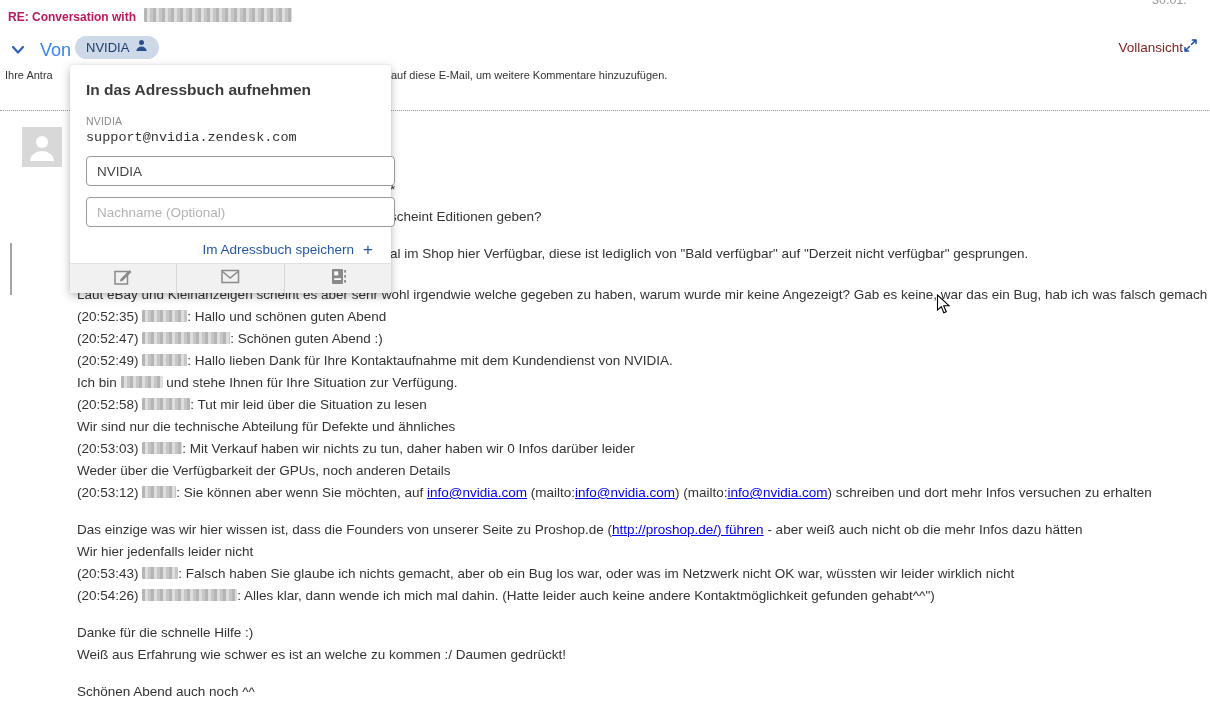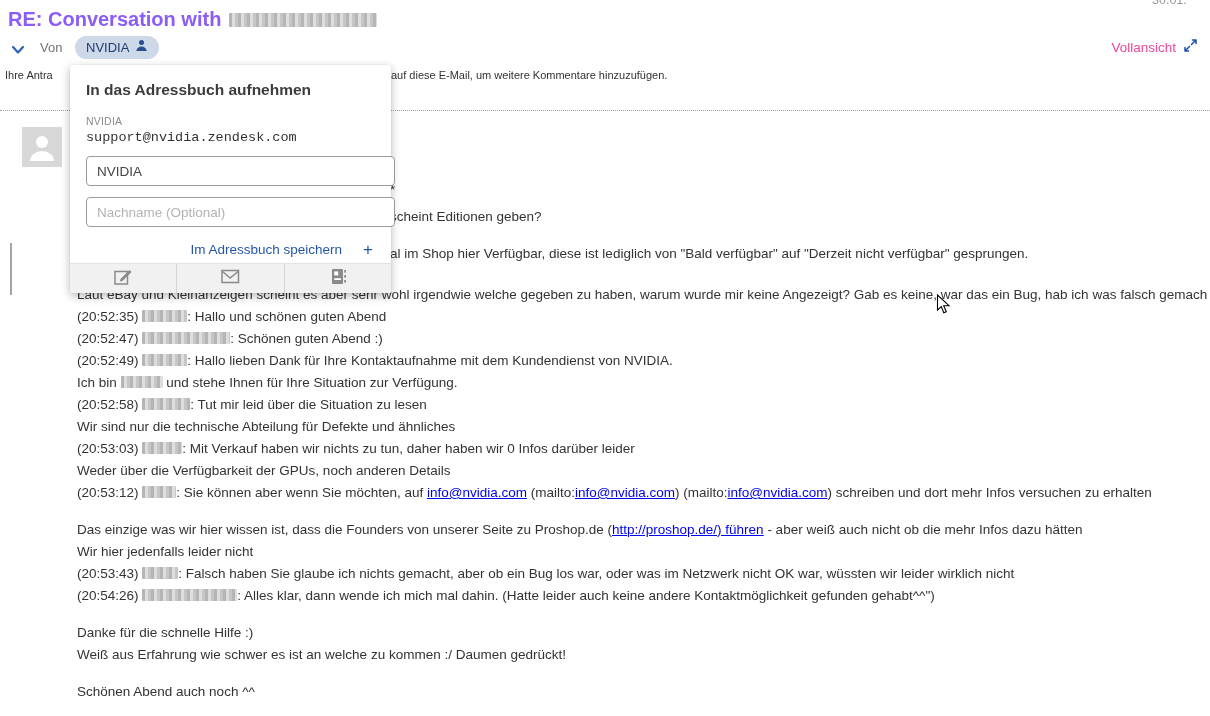--- a/index.html
+++ b/index.html
@@ -1,29 +1,29 @@
 <!DOCTYPE html>
 <html lang="de"><head>
 <meta charset="utf-8">
 <style>
   html,body{margin:0;padding:0;}
   body{font-family:"Liberation Sans",sans-serif;background:#ffffff;}
   #screen{position:relative;width:1210px;height:716px;overflow:hidden;background:#fff;}
 
   
-  .subject{position:absolute;left:8px;top:8px;font-size:20px;font-weight:bold;color:#8b5cf6;white-space:nowrap;}
+  .subject{position:absolute;left:8px;top:8px;font-size:12px;font-weight:bold;color:#be185d;white-space:nowrap;}
   .subject .blur-box{height:14px;width:148px;margin-left:8px;}
   .date-partial{position:absolute;left:1152px;top:-7px;font-size:12.5px;color:#9a9a9a;}
   .von-row{position:absolute;left:0;top:36px;width:100%;height:26px;}
   .chevron{position:absolute;left:11px;top:5px;cursor:pointer;}
-  .von-label{position:absolute;left:40px;top:4px;font-size:13px;color:#737373;}
+  .von-label{position:absolute;left:40px;top:4px;font-size:18px;color:#3b82f6;}
   .chip{position:absolute;left:75px;top:0px;display:inline-flex;align-items:center;gap:6px;
         background:#cdd8e9;border-radius:12px;padding:3px 11px 4px 11px;font-size:13px;color:#1e3c6e;cursor:pointer;}
-  .fullview{position:absolute;right:13px;top:3px;display:inline-flex;align-items:center;gap:8px;
-            font-size:13.5px;color:#ec4899;cursor:pointer;}
+  .fullview{position:absolute;right:13px;top:3px;display:inline-flex;align-items:center;gap:1px;
+            font-size:13.5px;color:#7f1d1d;cursor:pointer;}
 
   .dotted-divider{position:absolute;left:0;top:110px;width:1210px;border-top:1px dotted #9b9b9b;}
 
   
   .notice-frag{position:absolute;top:69px;font-size:11px;color:#333;white-space:nowrap;}
 
   
   .avatar{position:absolute;left:22px;top:127px;width:40px;height:40px;background:#d8d8d8;}
 
   .quote-bar{position:absolute;left:10px;top:243px;width:2px;height:52px;background:#a5a5a5;}
@@ -43,21 +43,21 @@
   .popup{position:absolute;left:70px;top:65px;width:321px;height:228px;background:#fff;z-index:10;
          box-shadow:0 3px 10px rgba(0,0,0,0.28),0 0 1px rgba(0,0,0,0.2);border-radius:2px;}
   .popup-inner{padding:16px 16px 0 16px;}
   .popup-title{font-size:15.5px;font-weight:bold;color:#3c3c3c;}
   .popup-contact-label{margin-top:16px;font-size:10.5px;color:#8a8a8a;letter-spacing:.2px;}
   .popup-contact-email{margin-top:3px;font-size:13.5px;color:#333;font-family:Liberation Mono, monospace;}
   .popup input{display:block;width:287px;height:28px;margin-top:11px;border:1px solid #9a9a9a;border-radius:4px;
                padding:0 10px;font-family:"Liberation Sans",sans-serif;font-size:13.5px;color:#444;outline:none;}
   .popup input::placeholder{color:#b3b3b3;}
   .save-row{margin-top:13px;text-align:right;padding-right:2px;}
-  .save-link{display:inline-flex;align-items:center;gap:21px;color:#2456a8;font-size:13.5px;cursor:pointer;}
+  .save-link{display:inline-flex;align-items:center;gap:9px;color:#2456a8;font-size:13.5px;cursor:pointer;}
   .save-plus{font-size:17px;line-height:13px;}
   .popup-footer{position:absolute;left:0;bottom:0;width:100%;height:29px;background:#f1f1f1;
                 border-top:1px solid #e2e2e2;display:flex;}
   .footer-cell{flex:1;display:flex;align-items:center;justify-content:center;border-right:1px solid #d5d5d5;cursor:pointer;}
   .footer-cell:last-child{border-right:none;}
 
   
   .cursor{position:absolute;left:936px;top:294px;z-index:30;}
 </style>
 </head>

